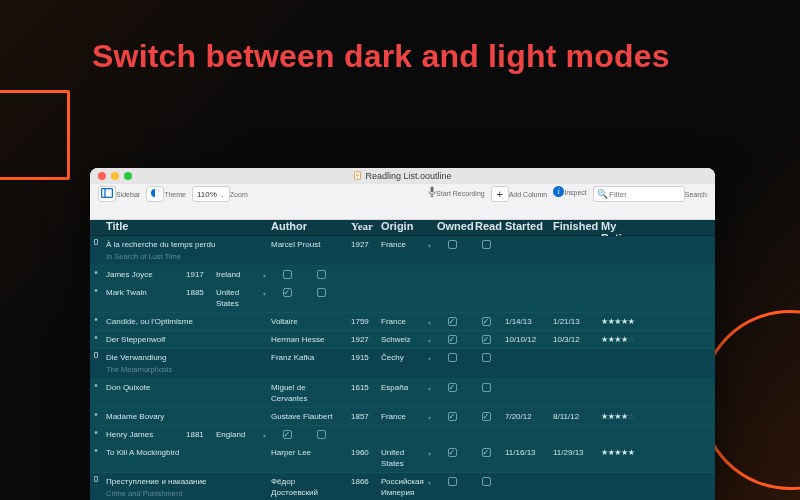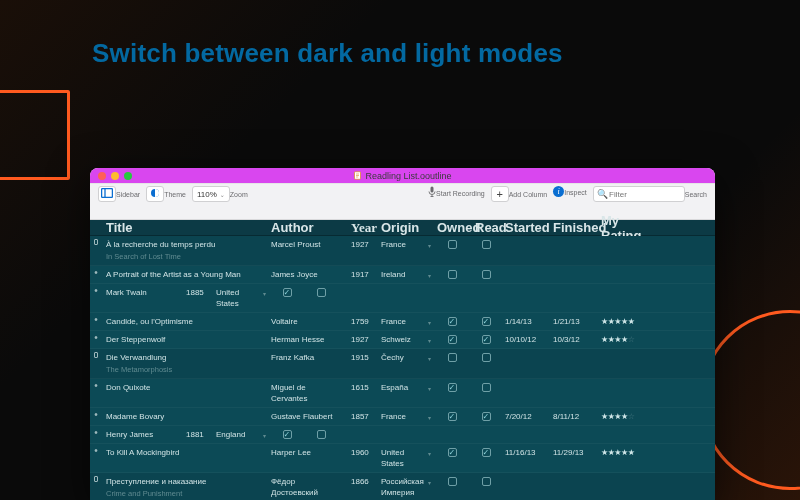--- a/index.html
+++ b/index.html
@@ -14,37 +14,37 @@
     position: absolute; left: -20px; top: 90px;
     width: 90px; height: 90px; border: 3px solid #ff5a1f;
     border-radius: 2px;
   }
   .deco-circle {
     position: absolute; right: -80px; top: 310px;
     width: 180px; height: 180px; border: 3px solid #ff5a1f;
     border-radius: 50%;
   }
   .headline {
-    color: #0369a1; font-size: 26px; font-weight: 600;
+    color: #ef4444; font-size: 32px; font-weight: 600;
     position: absolute; top: 38px; left: 92px;
     letter-spacing: 0.2px;
   }
   .window {
     position: absolute; top: 168px; left: 90px;
     width: 625px; height: 332px;
     background: #fff; border-radius: 8px 8px 0 0;
     box-shadow: 0 10px 40px rgba(0,0,0,0.6);
     overflow: hidden;
     display: flex; flex-direction: column;
     font-size: 9px;
   }
   
   .titlebar {
     height: 16px; display: flex; align-items: center;
-    padding: 0 8px; background: #d946ef;
+    padding: 0 8px; background: #e5e5e5;
     border-bottom: 1px solid #e5e5e7;
     position: relative;
   }
   .traffic { display: flex; gap: 5px; }
   .traffic span { width: 8px; height: 8px; border-radius: 50%; }
   .traffic .r { background:#ff5f57; } .traffic .y{background:#febc2e;} .traffic .g{background:#28c840;}
   .win-title { position:absolute; left:0; right:0; text-align:center; color:#3a3a3c; font-size:9px; }
   .win-title-icon { display:inline-block; width:9px; height:9px; margin-right:3px; vertical-align:-1px; }
   
   .toolbar {
@@ -65,21 +65,21 @@
   }
   .sidebar-icon svg rect{fill:none;stroke:#0a6ed1;stroke-width:1.3;}
   .theme-icon svg{fill:#0a6ed1;}
   .mic-icon svg{fill:#6b6b6e;}
   .plus-icon{color:#444;font-size:11px;line-height:1;}
   .info-icon{width:11px;height:11px;border-radius:50%;background:#0a6ed1;color:#fff;font-size:8px;line-height:11px;text-align:center;font-style:italic;font-family:serif;}
   .mag-icon{color:#9a9a9c;font-size:9px;}
   
   .thead {
     display:flex; background:#0c3a45; color:#d9e6e8;
-    font-size:13px; font-weight:600; height:16px; align-items:center;
+    font-size:11px; font-weight:600; height:16px; 
     border-bottom:1px solid #072a32;
   }
   .thead > div { padding:0 4px; }
   .col-expand{width:12px;}
   .col-title{width:165px;}
   .col-author{width:80px;}
   .col-year{width:30px;text-align:left;font-family:Liberation Serif, serif;}
   .col-origin{width:56px;}
   .col-owned{width:38px;text-align:center;}
   .col-read{width:30px;text-align:center;}
@@ -226,21 +226,20 @@
         <div class="cell-owned"><span class="chk"></span></div>
         <div class="cell-read"><span class="chk"></span></div>
         <div class="cell-started"></div>
         <div class="cell-finished"></div>
         <div class="cell-rating"></div>
       </div>
       <div class="row">
         <div class="cell-expand">
           <span class="dot">•</span>
         </div>
-        <div class="cell-title">A Portrait of the Artist as a Young Man</div>
         <div class="cell-author">James Joyce</div>
         <div class="cell-year">1917</div>
         <div class="cell-origin">Ireland<span class="origin-chev">▾</span></div>
         <div class="cell-owned"><span class="chk"></span></div>
         <div class="cell-read"><span class="chk"></span></div>
         <div class="cell-started"></div>
         <div class="cell-finished"></div>
         <div class="cell-rating"></div>
       </div>
       <div class="row">

